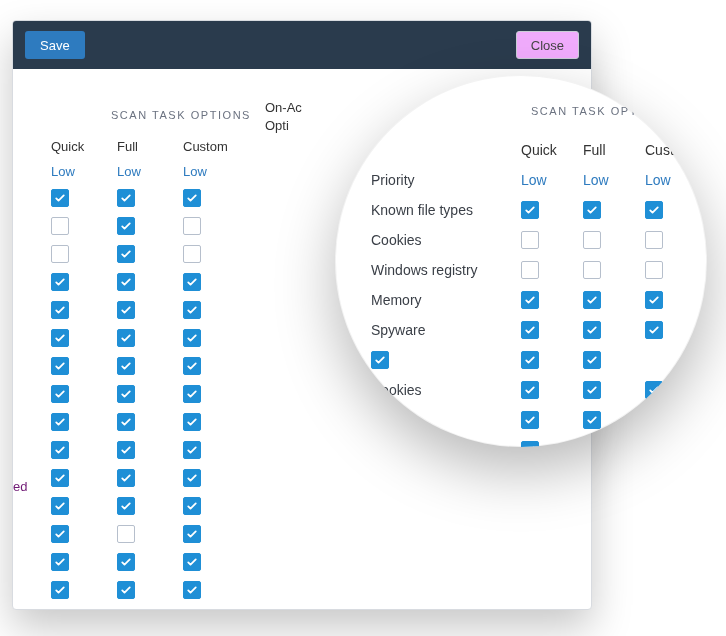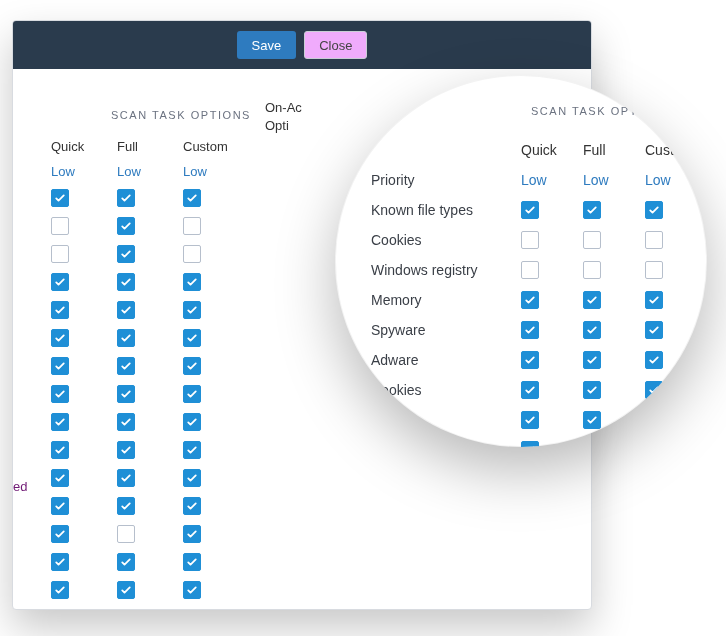--- a/index.html
+++ b/index.html
@@ -7,21 +7,21 @@
   .stage{position:relative;width:726px;height:636px}
 
   
   .win{
     position:absolute;left:12px;top:20px;width:580px;height:590px;
     background:#fff;border:1px solid #d8dbe0;border-radius:4px;
     box-shadow:0 18px 40px rgba(0,0,0,.22);overflow:hidden;
   }
   .win-header{
     height:48px;background:#2a3b4d;
-    display:flex;align-items:center;justify-content:center;padding:0 12px;gap:8px;
+    display:flex;align-items:center;justify-content:space-between;padding:0 12px;gap:8px;
   }
   .btn{font-size:13px;height:28px;padding:0 14px;border-radius:3px;border:1px solid transparent;cursor:pointer}
   .btn-save{background:#2e7bbf;color:#fff}
   .btn-close{background:#f0abfc;color:#444;border-color:#c9ced6}
 
   .win-body{position:relative;padding:40px 24px 20px;color:#333}
   .group-title{font-size:11px;letter-spacing:.14em;color:#6b7280;text-align:right}
   .bg-grid{margin-top:18px}
   .bg-hdr,.bg-row{display:grid;grid-template-columns:60px 60px 60px;column-gap:6px;align-items:center}
   .bg-hdr span{font-size:13px;color:#333}
@@ -399,21 +399,20 @@
                   <path d="M3 8.5l3 3 7-7"></path>
                 </svg>
               </span>
               <span class="cb on">
                 <svg viewBox="0 0 16 16">
                   <path d="M3 8.5l3 3 7-7"></path>
                 </svg>
               </span>
             </div>
             <div class="z-row">
-              <span class="lbl">Adware</span>
               <span class="cb on">
                 <svg viewBox="0 0 16 16">
                   <path d="M3 8.5l3 3 7-7"></path>
                 </svg>
               </span>
               <span class="cb on">
                 <svg viewBox="0 0 16 16">
                   <path d="M3 8.5l3 3 7-7"></path>
                 </svg>
               </span>

